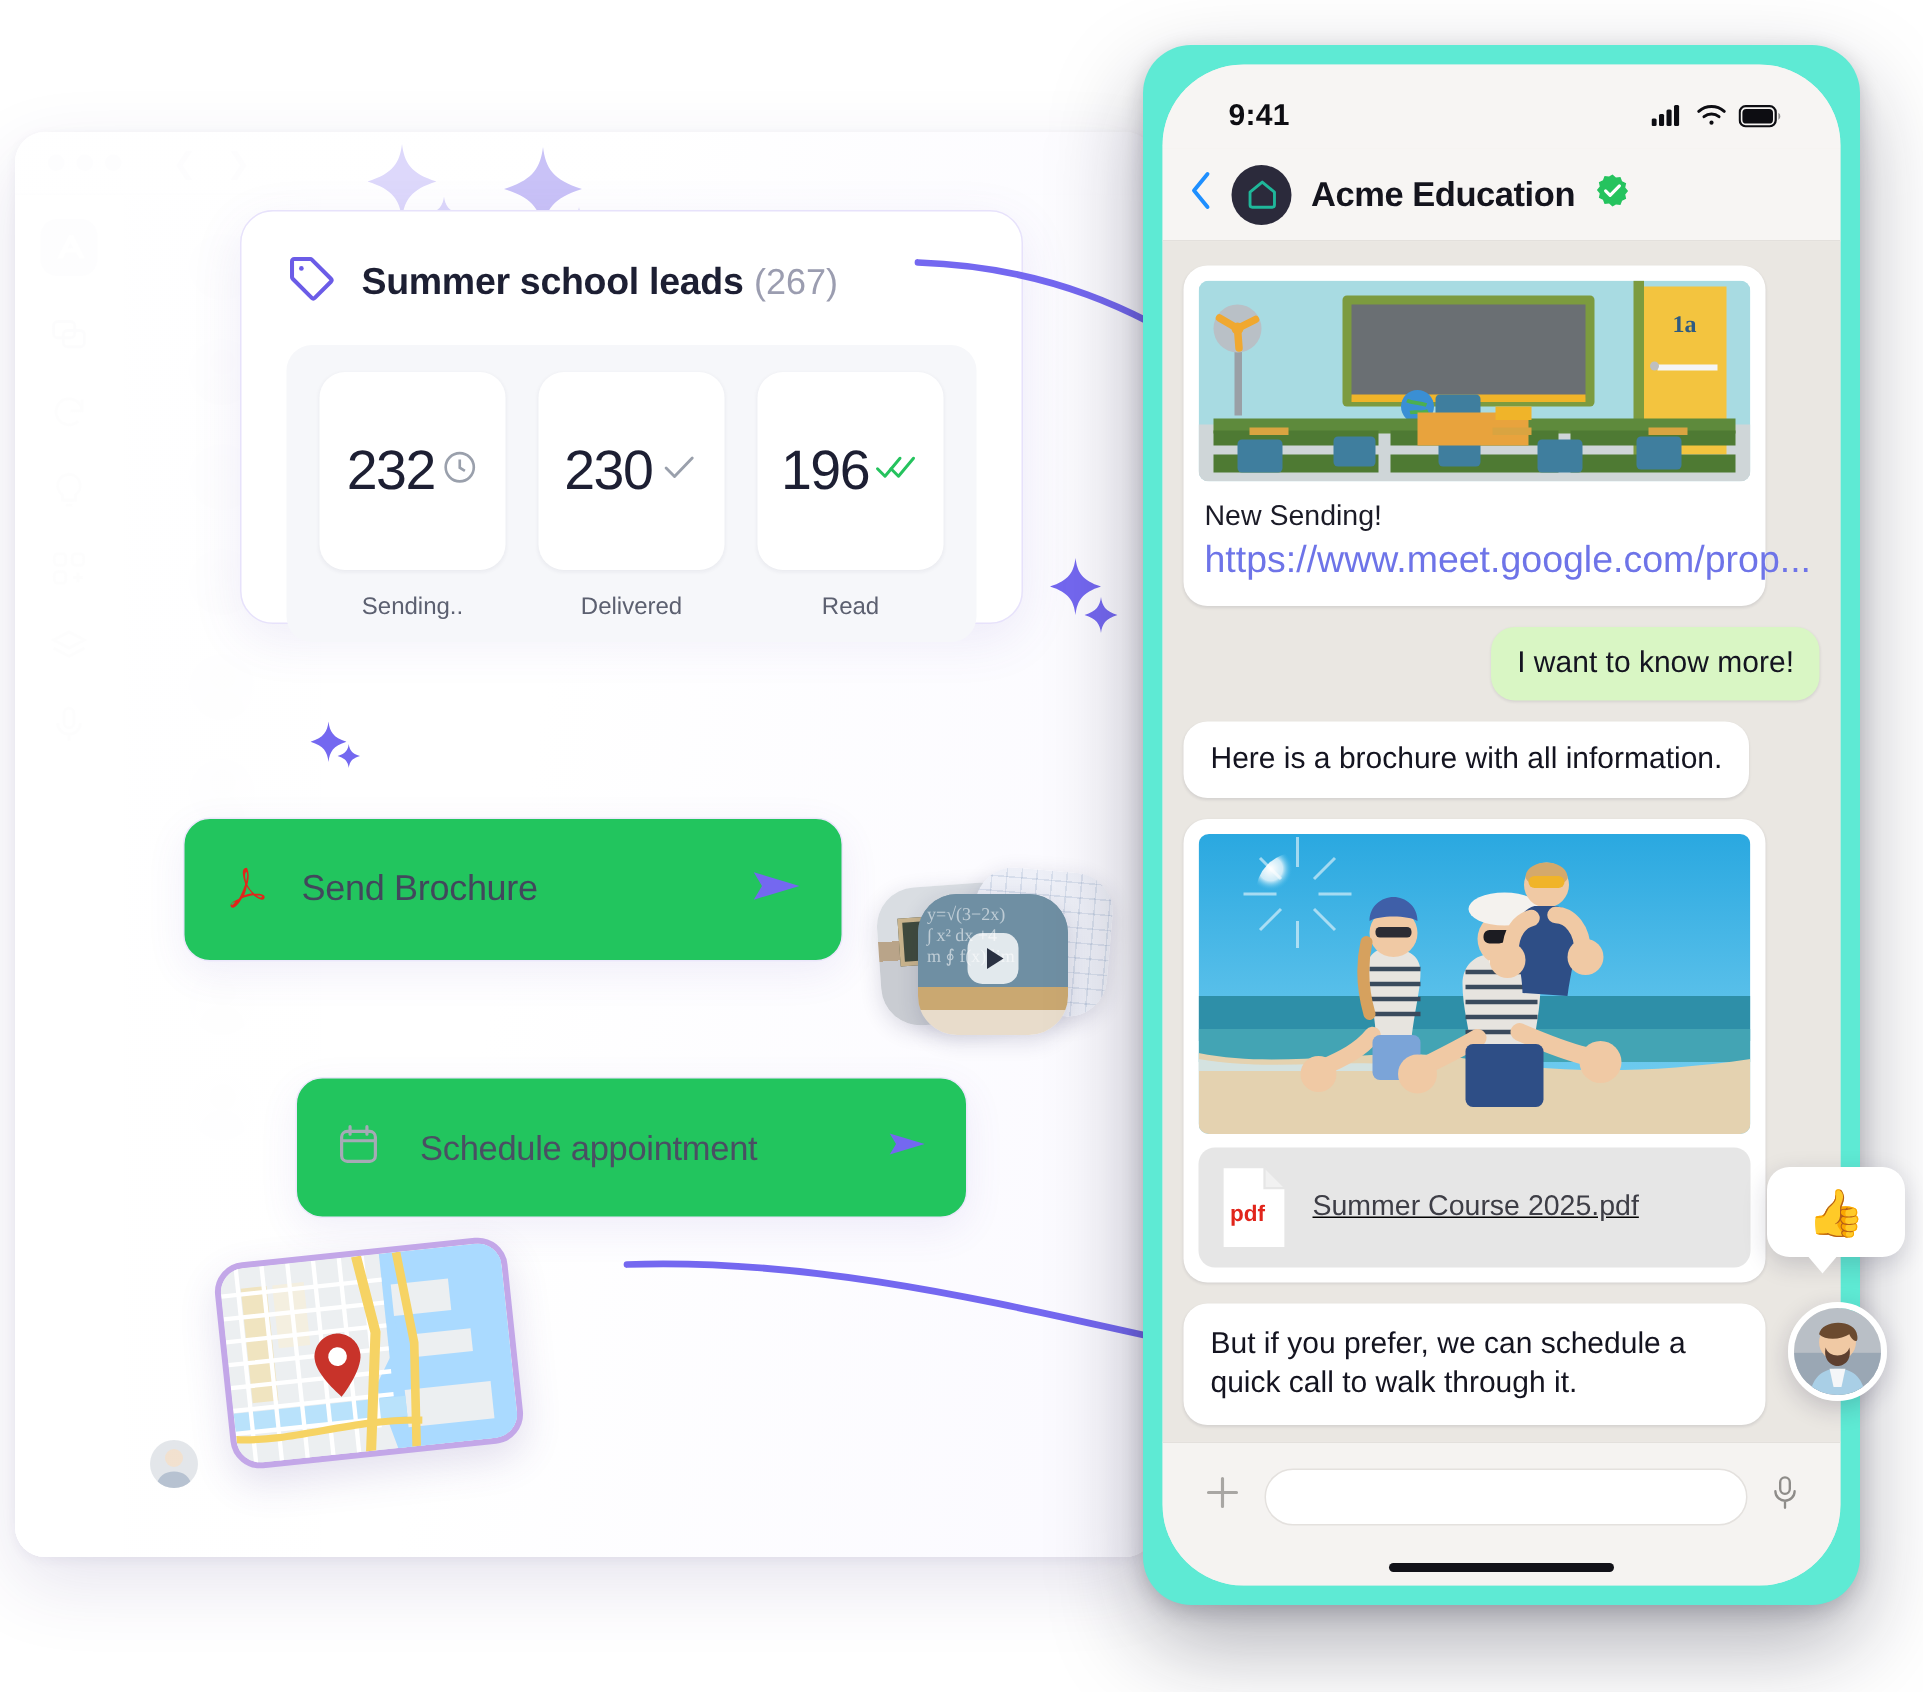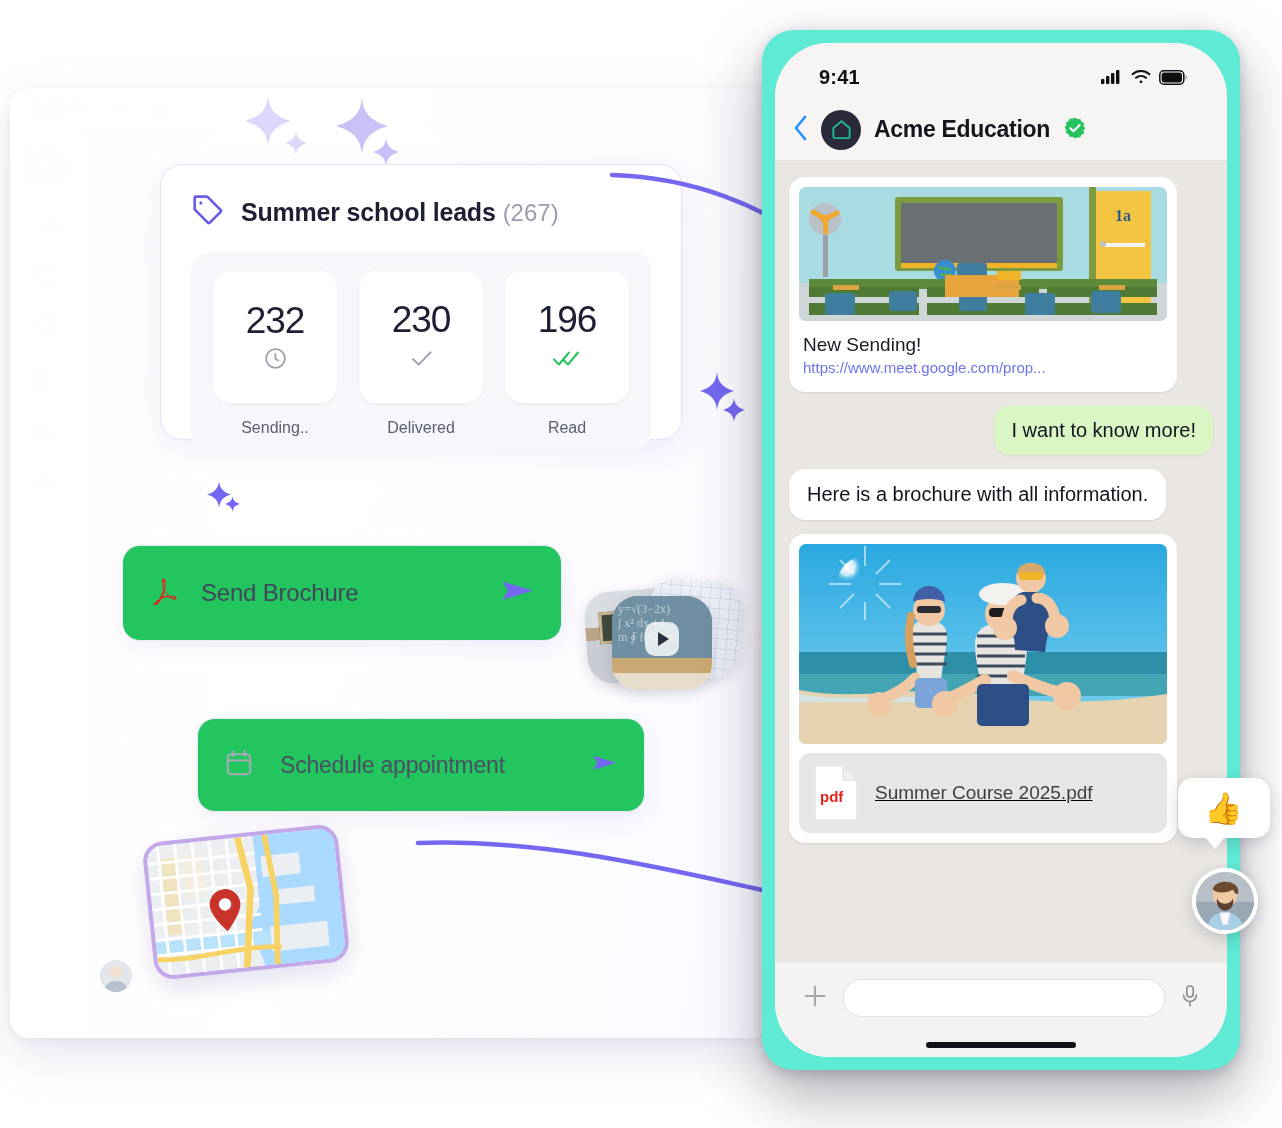--- a/index.html
+++ b/index.html
@@ -71,38 +71,38 @@
     background: linear-gradient(100deg, rgba(255,255,255,.90) 0%, rgba(255,255,255,.93) 45%, rgba(250,249,255,.96) 100%);
     pointer-events: none;
   }
 
   
   .spark { position: absolute; pointer-events: none; }
   .spark svg { display: block; }
 
   
   .stats-card {
-    position: absolute; left: 160px; top: 164px; width: 522px; height: 276px;
+    position: absolute; left: 160px; top: 140px; width: 522px; height: 276px;
     background: #ffffff; border: 1px solid #e7e2fb; border-radius: 22px;
     box-shadow: 0 10px 34px rgba(96,80,190,.10);
     padding: 28px 30px;
   }
   .stats-head { display: flex; align-items: center; gap: 16px; }
   .tag-icon { color: #6b5ce7; flex: none; }
   .stats-title { font-size: 25px; font-weight: 700; color: #1d1f33; letter-spacing: -.2px; }
   .stats-count { font-size: 24px; font-weight: 400; color: #9b9db0; margin-left: 7px; }
   .stats-inner {
     margin-top: 22px; background: #f6f7fa; border-radius: 17px;
     padding: 18px 22px 14px; display: flex; gap: 22px; justify-content: space-between;
   }
   .stat { flex: 1; text-align: center; }
   .stat-box {
     height: 132px; background: #ffffff; border-radius: 17px;
     box-shadow: 0 1px 3px rgba(30,30,60,.06);
-    display: flex; align-items: center; justify-content: center; gap: 4px; flex-direction: column;
+    display: flex; align-items: center; justify-content: center; gap: 4px;
   }
   .stat-num { font-size: 37px; font-weight: 400; color: #1d1f33; letter-spacing: -1px; }
   .stat-lab { margin-top: 16px; font-size: 16px; color: #5c6070; }
   .ck-grey { color: #9aa0ac; } .ck-green { color: #25c35e; }
 
   
   .act-btn {
     position: absolute; background: #22c55e; border: 1px solid #ece7fb;
     border-radius: 18px; box-shadow: 0 8px 26px rgba(96,80,190,.09);
     display: flex; align-items: center; padding: 0 26px;
@@ -191,21 +191,21 @@
     position: absolute; top: 118px; bottom: 96px; left: 0; right: 0;
     background: #eae7e2; padding: 16px 14px 8px; overflow: hidden;
   }
   .bub { border-radius: 16px; box-shadow: 0 1px 2px rgba(30,30,50,.10); }
   .bub-in { background: #ffffff; }
   .bub-out { background: #d9f6c4; margin-left: auto; }
 
   .card-msg { width: 388px; padding: 10px; }
   .card-img { width: 100%; height: 134px; border-radius: 7px; overflow: hidden; position: relative; }
   .card-title { margin: 13px 4px 3px; font-size: 19px; color: #1b1b27; }
-  .card-link { margin: 0 4px 6px; font-size: 15px; color: #6e74e8; }
+  .card-link { margin: 0 4px 6px; font-size: 25px; color: #6e74e8; }
 
   .txt-out { display: inline-block; padding: 13px 17px; font-size: 20px; color: #141420; }
   .row-out { display: flex; margin-top: 14px; }
   .txt-in { display: inline-block; padding: 14px 18px; font-size: 20px; color: #141420; }
   .row-in { display: flex; margin-top: 14px; }
 
   .media-msg { width: 388px; padding: 10px; margin-top: 14px; text-decoration: underline; }
   .beach { width: 100%; height: 200px; border-radius: 7px; overflow: hidden; position: relative; }
   .pdf-row {
     margin-top: 9px; background: #e6e6e6; border-radius: 11px;
@@ -688,20 +688,21 @@
               <svg width="46" height="58" viewBox="0 0 46 58">
                 <path d="M2 2h28l14 14v40H2z" fill="#ffffff" stroke="#e6e6e6" stroke-width="1.5"></path>
                 <path d="M30 2v14h14z" fill="#f1f1f1" stroke="#e6e6e6" stroke-width="1.5"></path>
                 <text x="7" y="38" font-family="Liberation Sans, sans-serif" font-size="15" font-weight="700" fill="#e1251b">pdf</text>
               </svg>
             </span>
             <span class="pdf-name">Summer Course 2025.pdf</span>
           </div>
         </div>
 
+        <div class="bub bub-in last-msg">But if you prefer, we can schedule a quick call to walk through it.</div>
 
       </div>
 
       <div class="ph-input">
         <span class="plus-ico">
           <svg width="28" height="28" viewBox="0 0 24 24" fill="none" stroke="currentColor" stroke-width="1.8" stroke-linecap="round">
               <path d="M12 4v16M4 12h16"></path>
             </svg>
         </span>
         <input class="ph-field" value="" placeholder="" style="">

